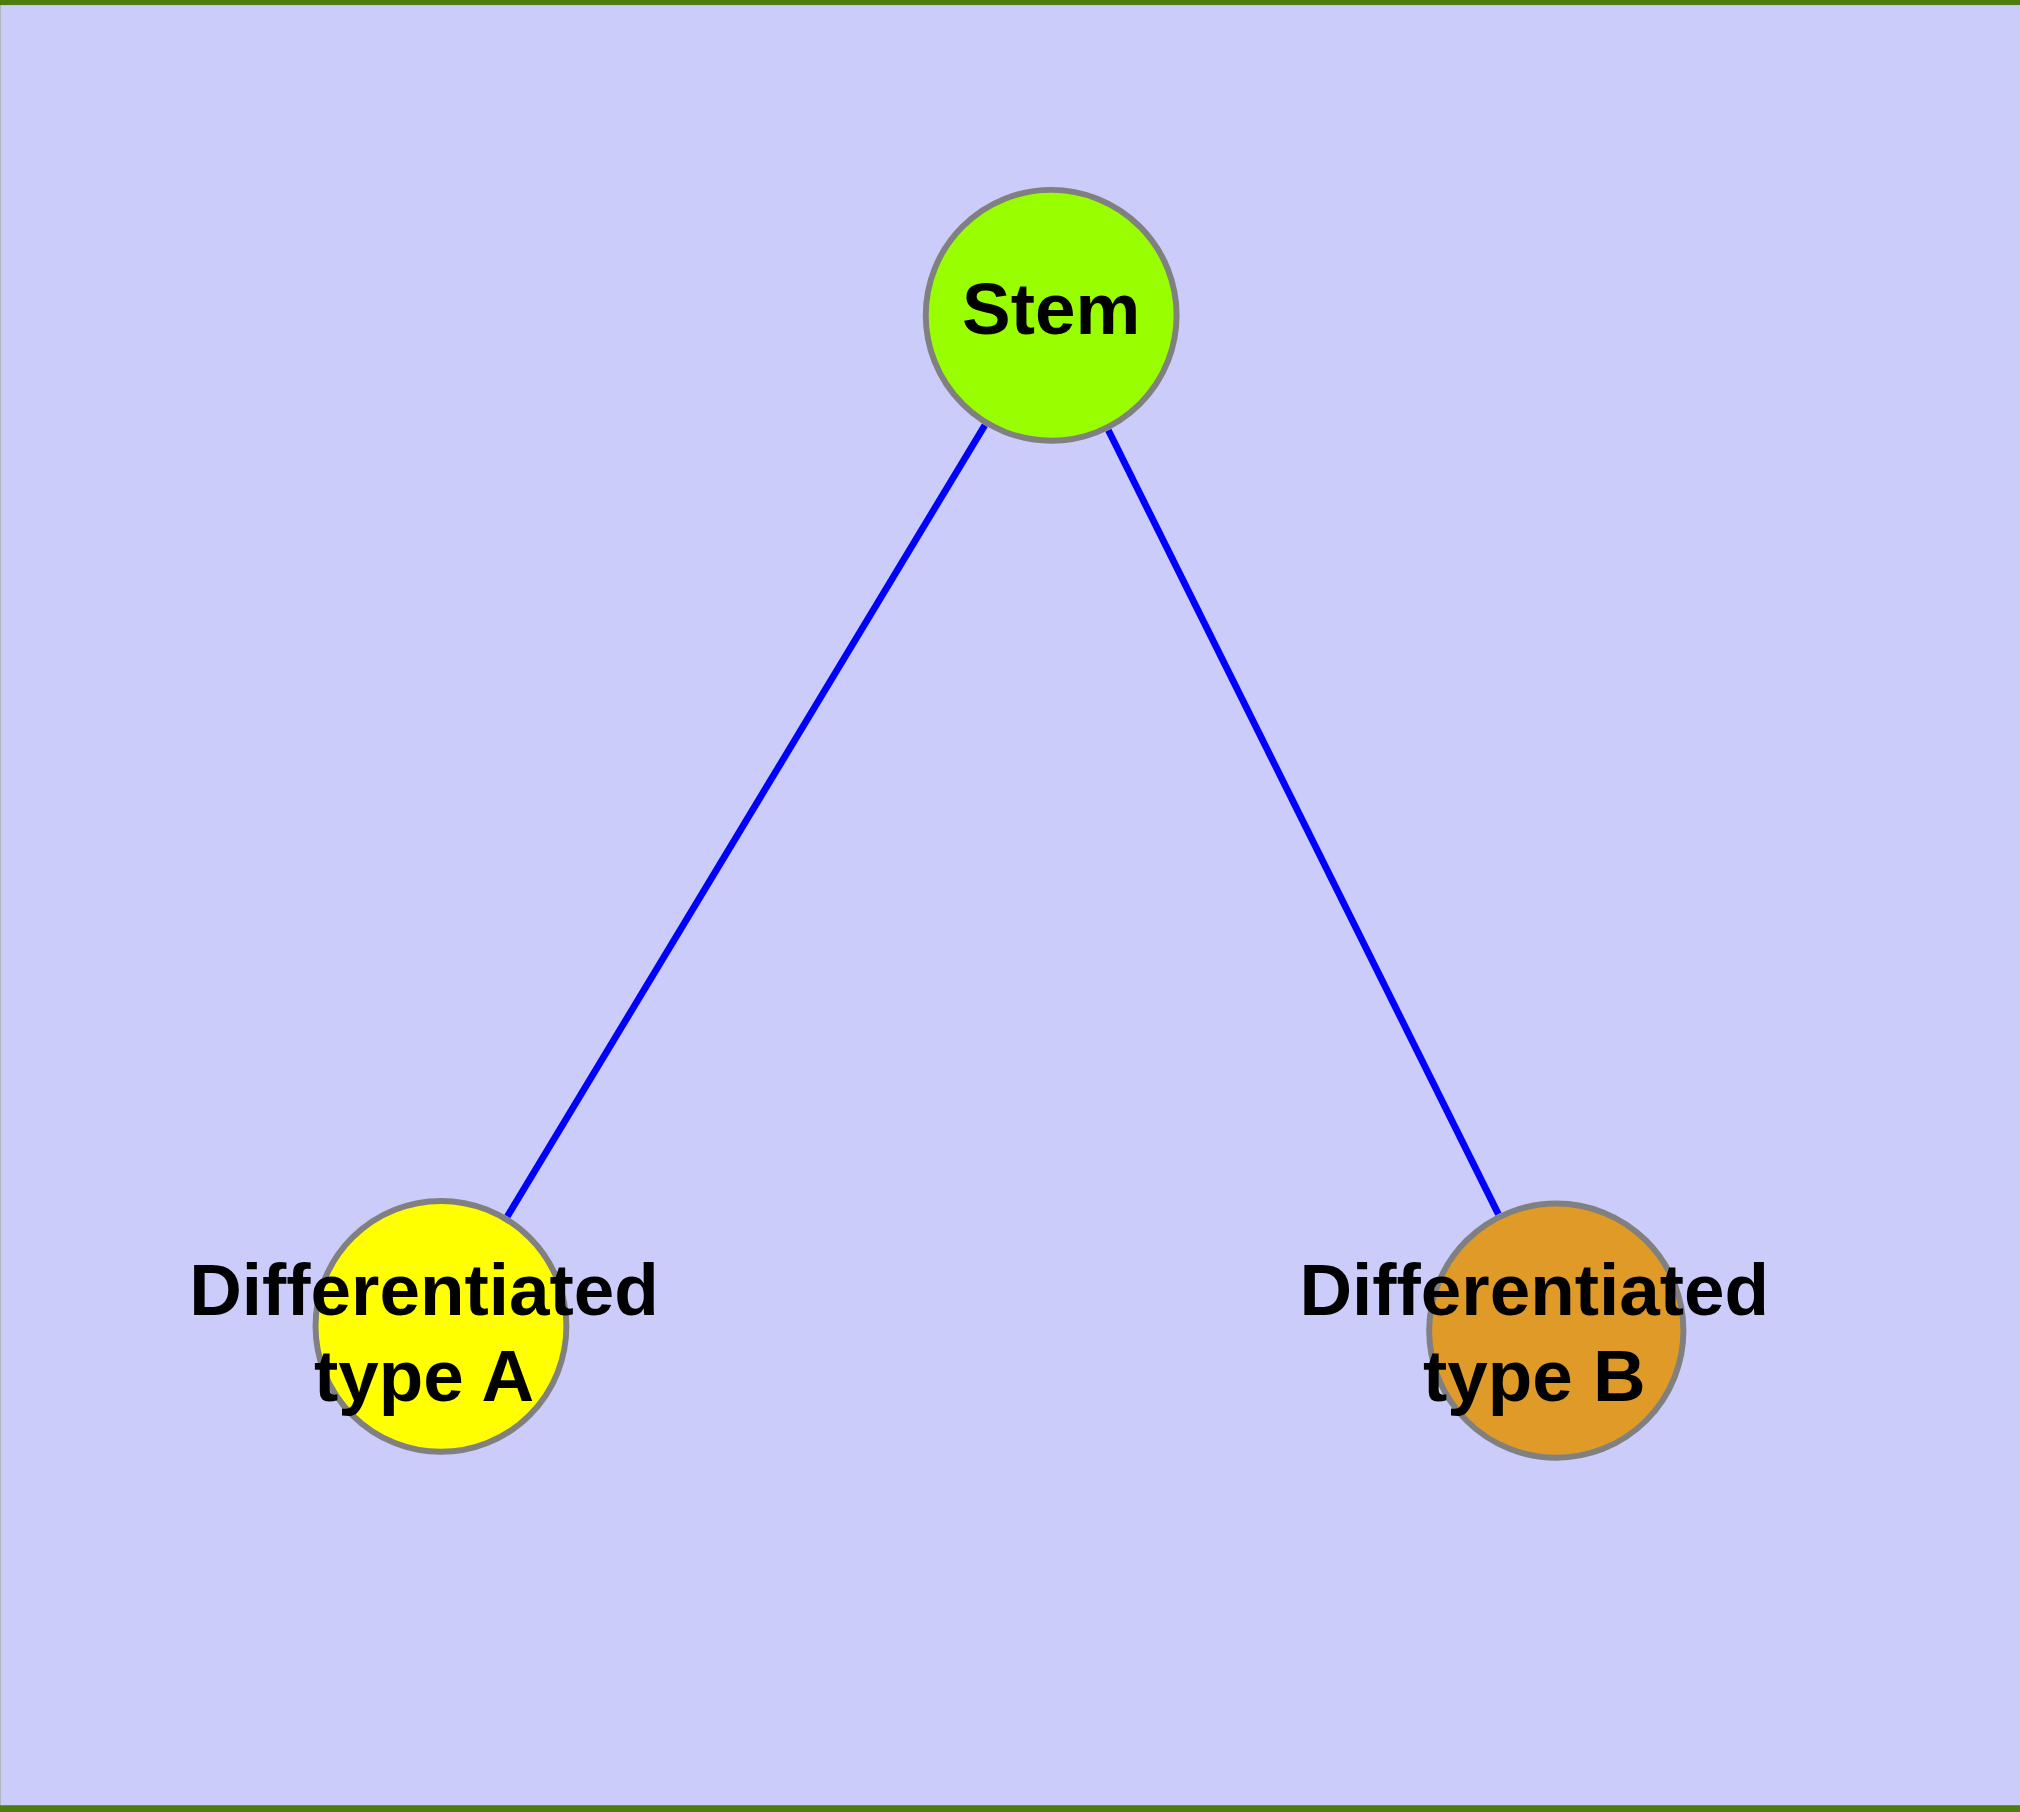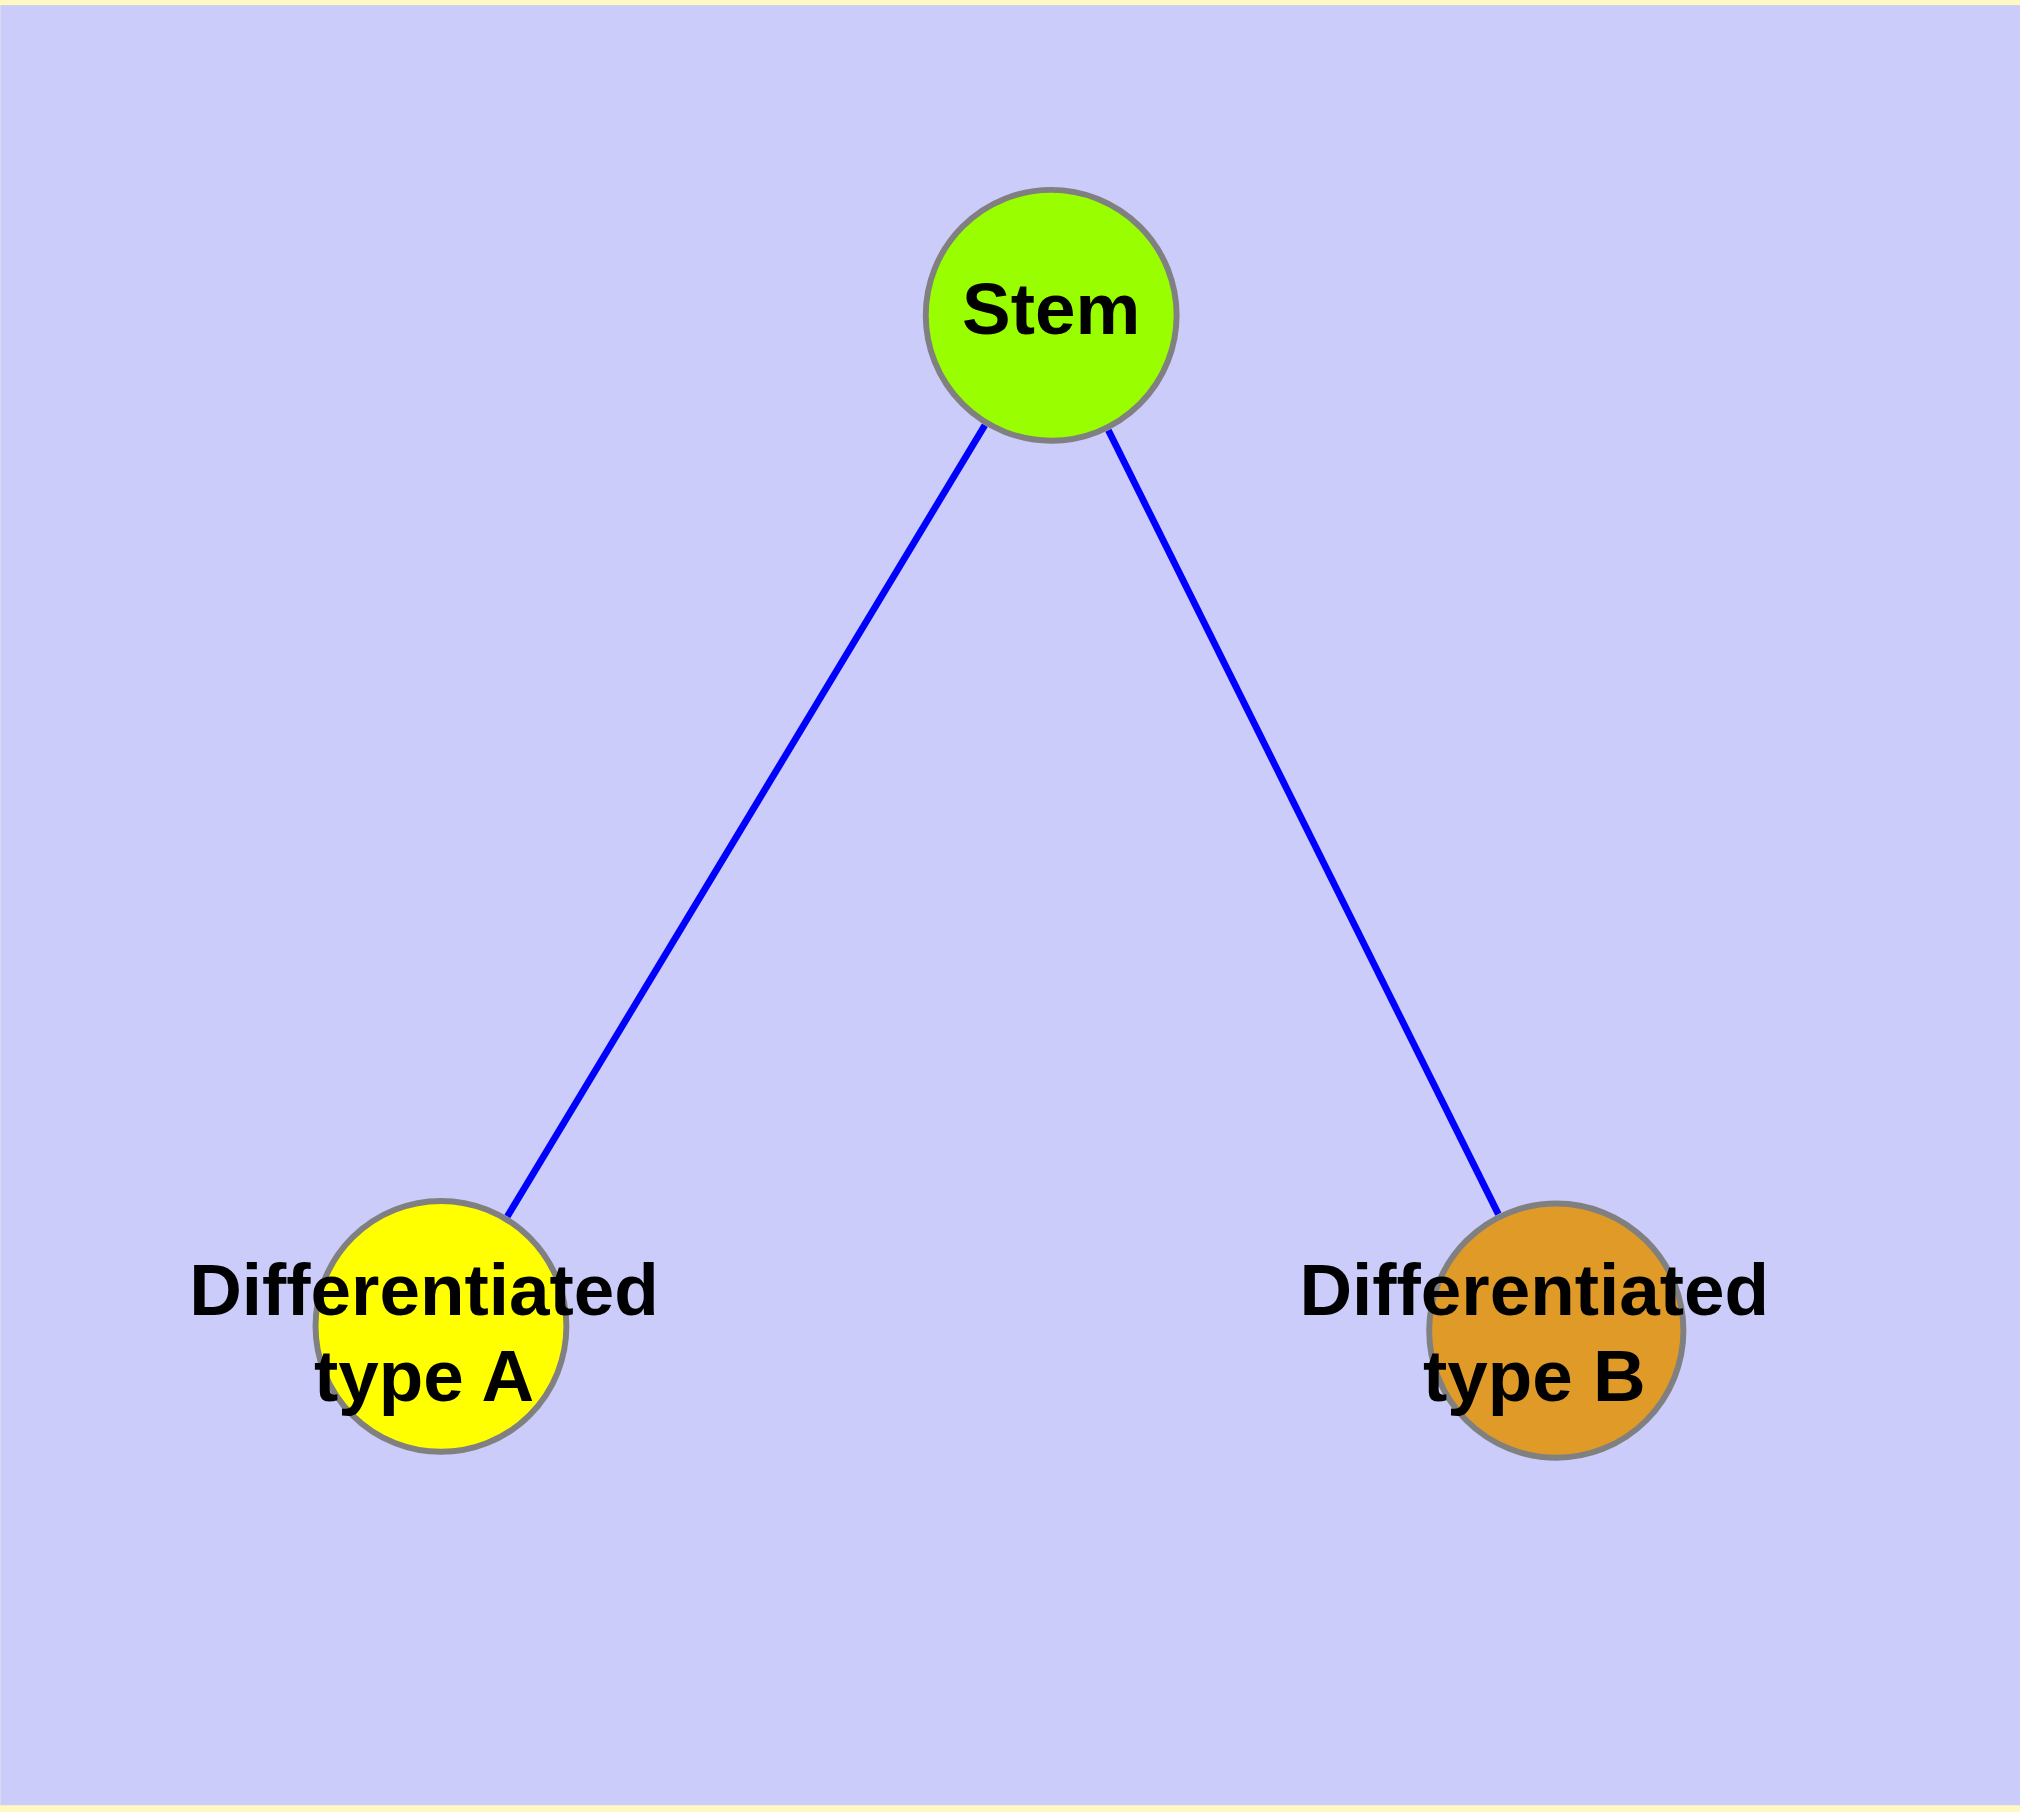--- a/index.html
+++ b/index.html
@@ -32,21 +32,21 @@
     font-family: "Liberation Sans", sans-serif;
     font-weight: bold;
     fill: #000000;
     text-anchor: middle;
     dominant-baseline: middle;
   }
 </style>
 </head>
 <body style="width: 2021px; height: 1812px;">
 
-<div id="graph-canvas" style="width: 2021px; height: 1812px; background: #fef9c3;">
+<div id="graph-canvas" style="width: 2021px; height: 1812px; background: #4d7c0f;">
   <svg id="graph-svg" viewBox="0 0 2384 2138" xmlns="http://www.w3.org/2000/svg">
 
     <rect id="plot-background" x="0" y="6" width="2384" height="2124" fill="#ccccfa"></rect>
 
     <g id="edges-layer">
       <line id="edge-stem-diff-a" x1="1161.7183866768344" y1="501.70828429796757" x2="598.2816133231656" y2="1435.2917157020324" stroke="#0000ff" stroke-width="8" stroke-linecap="butt"></line>
       <line id="edge-stem-diff-b" x1="1307.4809879653287" y1="507.6413147356776" x2="1767.6281739097165" y2="1432.5680408453695" stroke="#0000ff" stroke-width="8" stroke-linecap="butt"></line>
     </g>
 
     <g id="nodes-layer">

